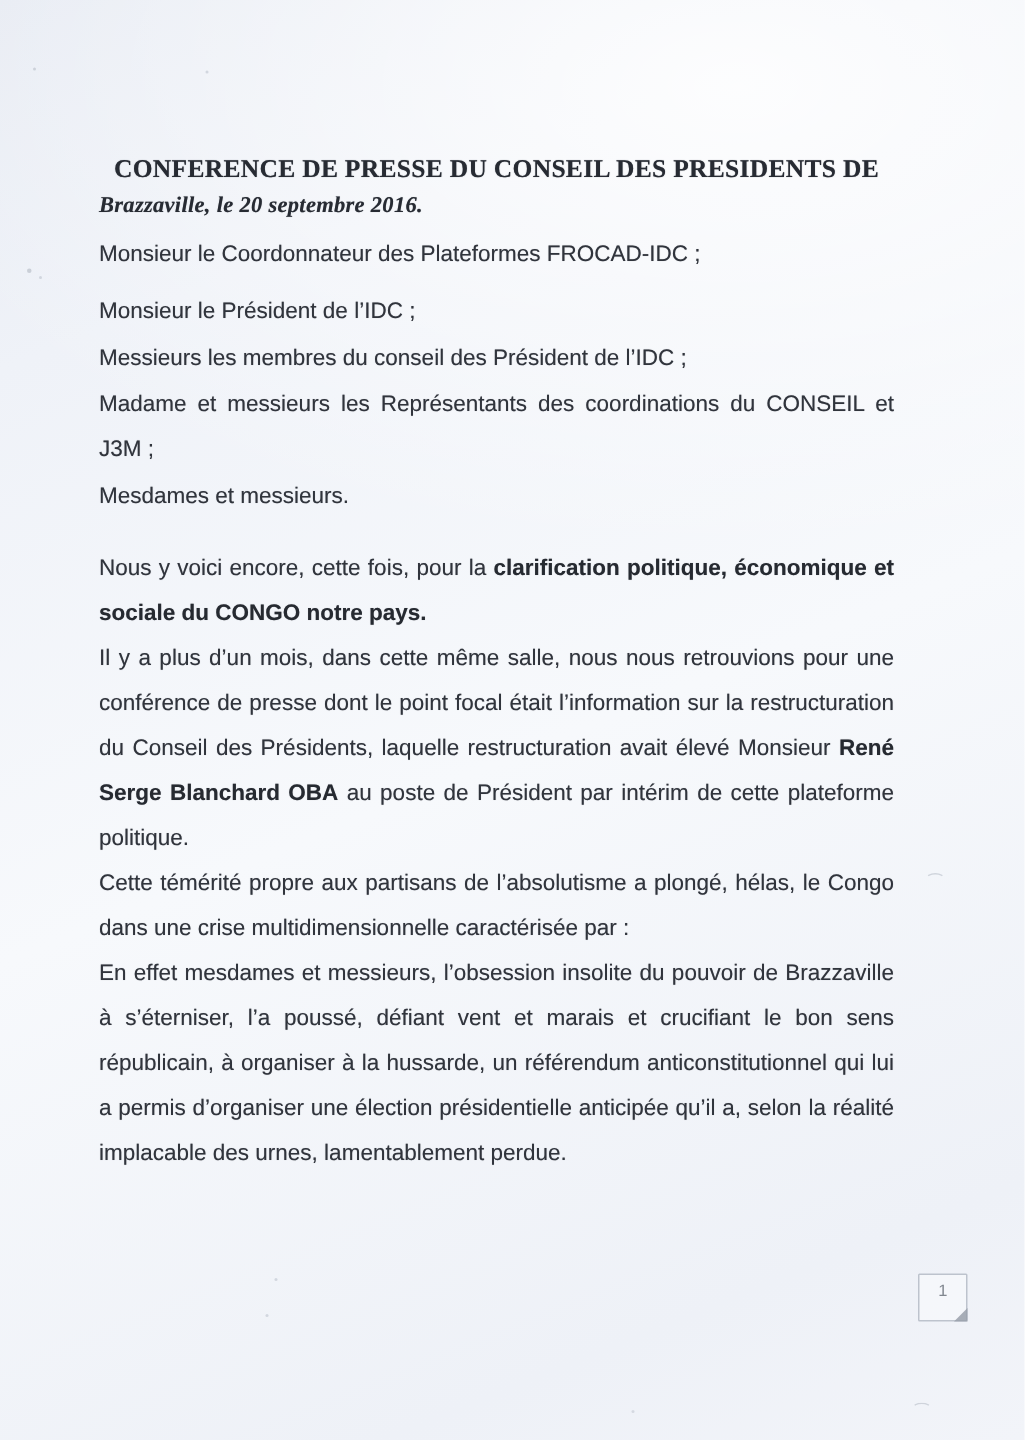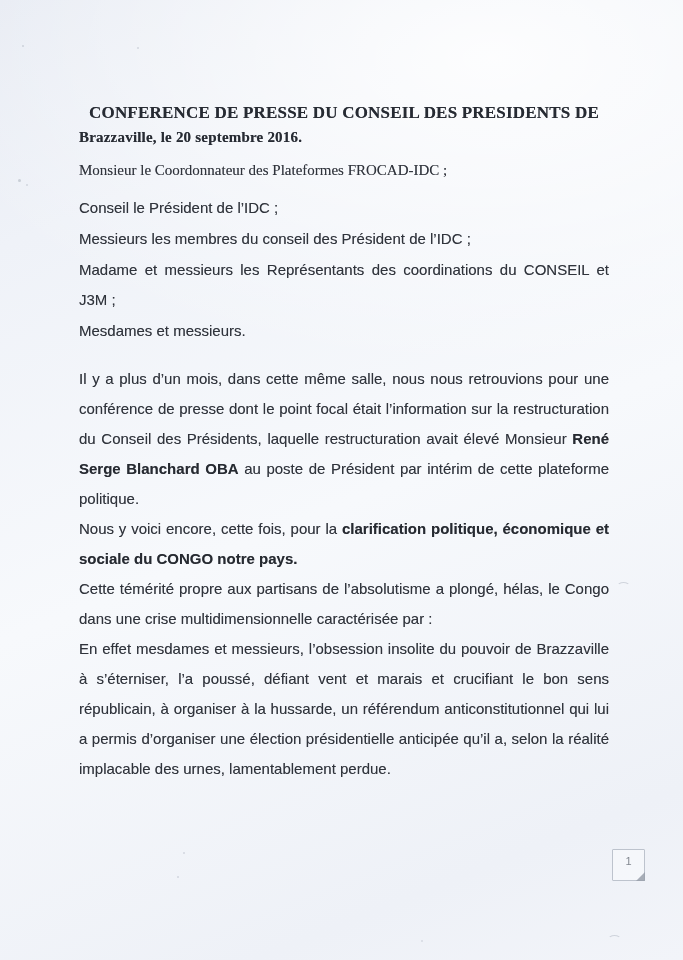--- a/index.html
+++ b/index.html
@@ -8,21 +8,21 @@
     position: relative;
     overflow: hidden;
     background:
       radial-gradient(140% 55% at 72% 6%, rgba(255,255,255,0.85) 0%, rgba(255,255,255,0) 60%),
       linear-gradient(158deg, #e7ebf3 0%, #eff2f8 20%, #f7f9fc 52%, #eef1f7 86%, #f2f4f9 100%);
     font-family: "Liberation Sans", "DejaVu Sans", sans-serif;
   }
 
   .content {
     position: absolute;
-    left: 79px; top: 102px;
+    left: 66px; top: 102px;
     width: 530px;
   }
 
   .doc-title {
     margin: 0;
     font-family: "Liberation Serif", "DejaVu Serif", serif;
     font-weight: 700;
     font-size: 17px;
     line-height: 21px;
     letter-spacing: 0.2px;
@@ -34,32 +34,33 @@
 
   .dateline {
     margin: 4px 0 0 0;
     font-family: "Liberation Serif", "DejaVu Serif", serif;
     font-weight: 700;
     font-size: 15px;
     line-height: 20px;
     letter-spacing: 0.2px;
     color: #272b33;
     text-shadow: 0 0 0.5px rgba(39,43,51,0.55);
+    font-style: italic;
   }
 
   .salutations { margin-top: 8px; }
   .salutation {
     margin: 0 0 1px 0;
     font-size: 15px;
     line-height: 30px;
     text-align: justify;
     color: #30343c;
     text-shadow: 0 0 0.5px rgba(48,52,60,0.45);
   }
-  .salutation.first { margin-bottom: 8px; font-family: Liberation Serif, serif; }
+  .salutation.first { margin-bottom: 8px; }
 
   .bodytext { margin-top: 18px; }
   .bodytext p {
     margin: 0;
     font-size: 15px;
     line-height: 30px;
     text-align: justify;
     color: #30343c;
     text-shadow: 0 0 0.5px rgba(48,52,60,0.45);
   }
@@ -110,29 +111,29 @@
 <div class="content">
 
   <h1 class="doc-title">
     <span class="title-line">CONFERENCE DE PRESSE DU CONSEIL DES PRESIDENTS DE</span>
   </h1>
 
   <p class="dateline">Brazzaville, le 20 septembre 2016.</p>
 
   <div class="salutations">
     <p class="salutation first">Monsieur le Coordonnateur des Plateformes FROCAD-IDC ;</p>
-    <p class="salutation">Conseil le Président de l’IDC ;</p>
+    <p class="salutation">Monsieur le Président de l’IDC ;</p>
     <p class="salutation">Messieurs les membres du conseil des Président de l’IDC ;</p>
     <p class="salutation">Madame et messieurs les Représentants des coordinations du CONSEIL et J3M ;</p>
     <p class="salutation">Mesdames et messieurs.</p>
   </div>
 
   <div class="bodytext">
+    <p><span>Nous y voici encore, cette fois, pour la </span><b>clarification politique, économique et sociale du CONGO notre pays.</b></p>
     <p><span>Il y a plus d’un mois, dans cette même salle, nous nous retrouvions pour une conférence de presse dont le point focal était l’information sur la restructuration du Conseil des Présidents, laquelle restructuration avait élevé Monsieur </span><b>René Serge Blanchard OBA</b><span> au poste de Président par intérim de cette plateforme politique.</span></p>
-    <p><span>Nous y voici encore, cette fois, pour la </span><b>clarification politique, économique et sociale du CONGO notre pays.</b></p>
     <p>Cette témérité propre aux partisans de l’absolutisme a plongé, hélas, le Congo dans une crise multidimensionnelle caractérisée par :</p>
     <p>En effet mesdames et messieurs, l’obsession insolite du pouvoir de Brazzaville à s’éterniser, l’a poussé, défiant vent et marais et crucifiant le bon sens républicain, à organiser à la hussarde, un référendum anticonstitutionnel qui lui a permis d’organiser une élection présidentielle anticipée qu’il a, selon la réalité implacable des urnes, lamentablement perdue.</p>
   </div>
 
 </div>
 
 <div class="pagenum-box">
   <span class="num">1</span>
   <span class="dogear"></span>
 </div>

